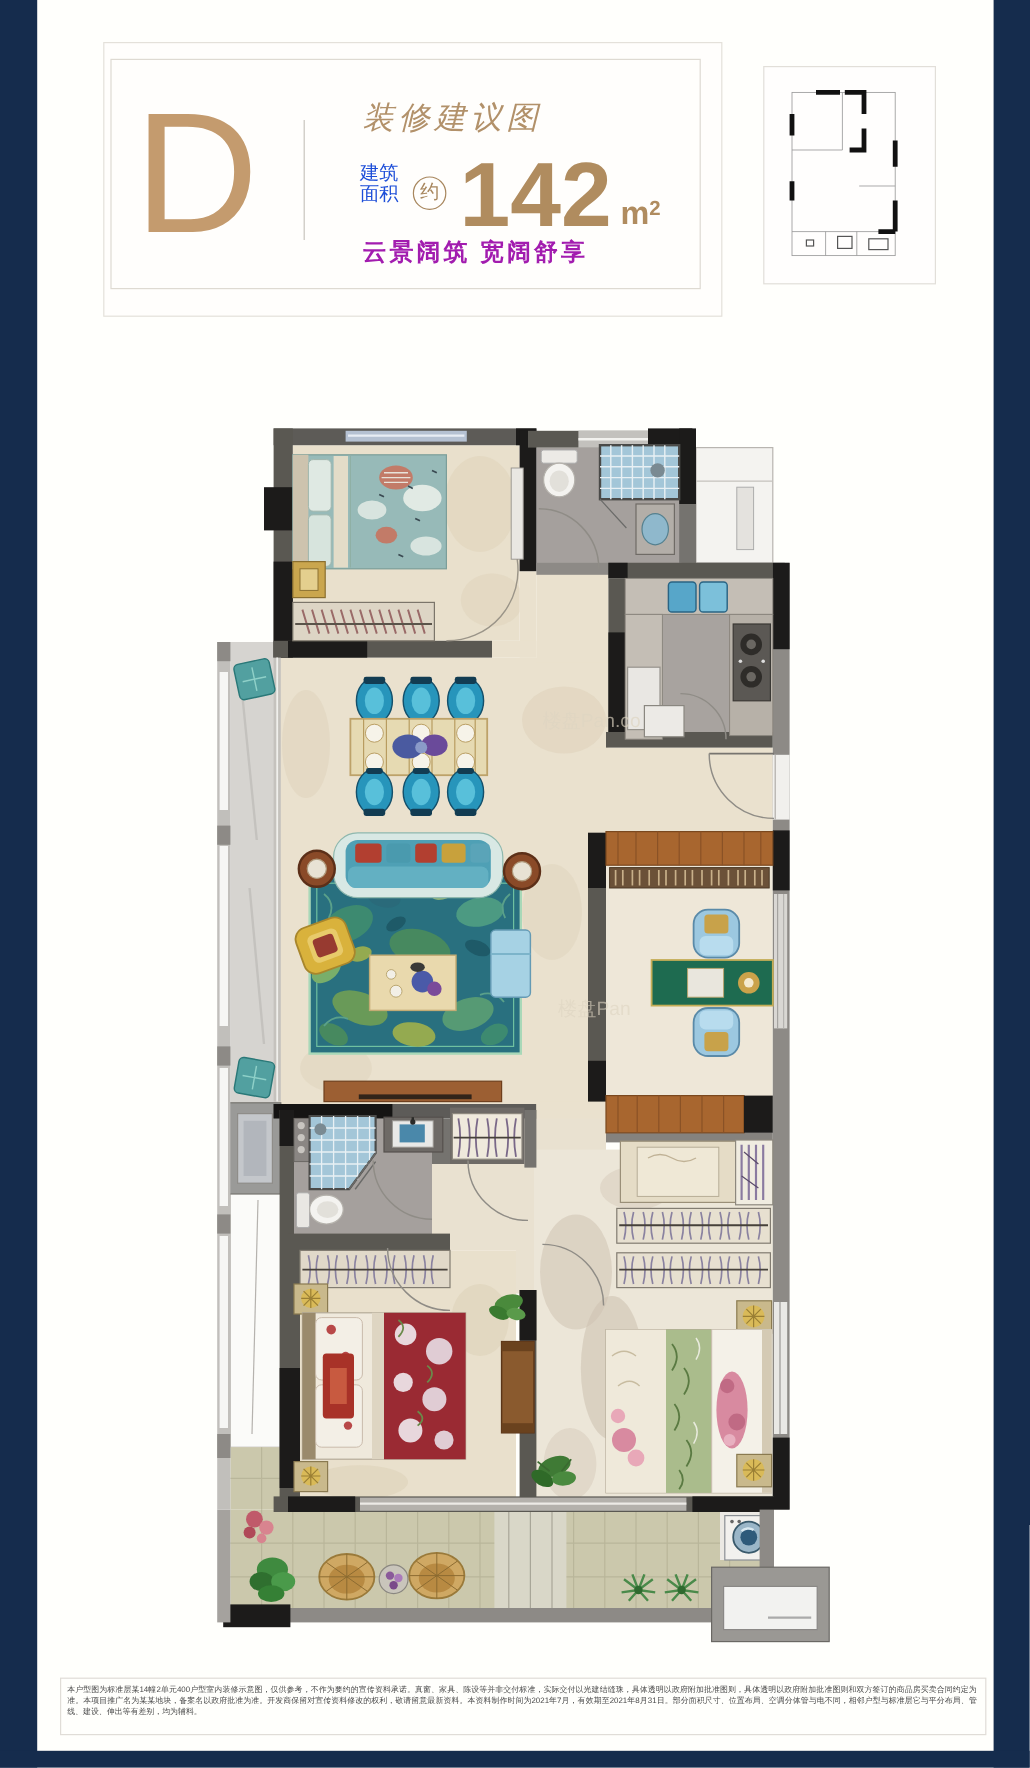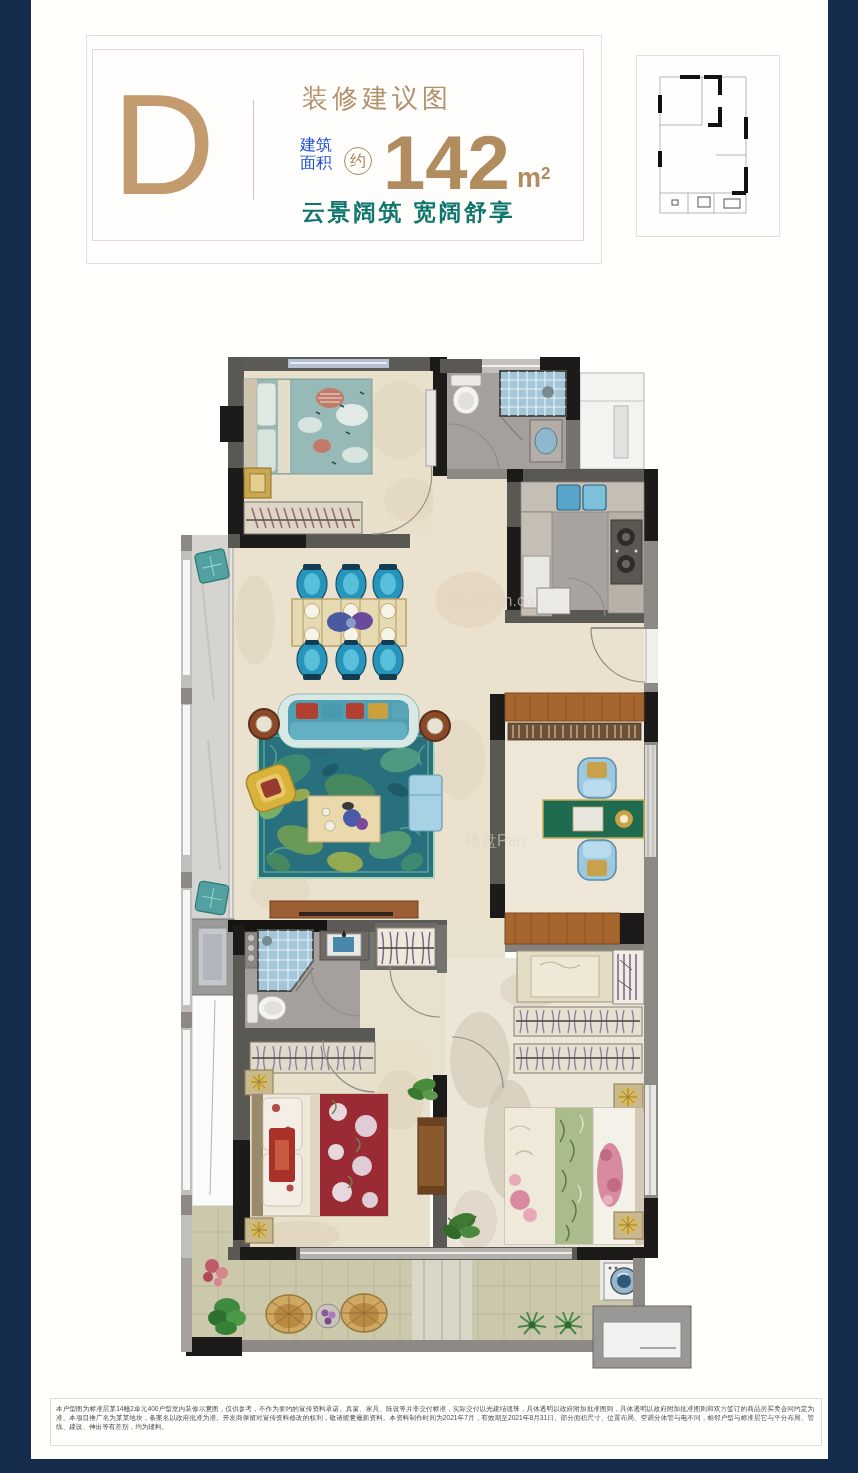--- a/index.html
+++ b/index.html
@@ -17,31 +17,31 @@
 <div class="abs" style="left:0;top:1459px;width:858px;height:14px;background:#152c4d;"></div>
 
 <div class="abs" style="left:86px;top:35px;width:514px;height:227px;border:1px solid #e4e1da;background:#fffefc;"></div>
 
 <div class="abs" style="left:92px;top:49px;width:490px;height:190px;border:1px solid #dedad2;background:#fffefc;"></div>
 
 <div class="abs" style="left:112px;top:73px;width:110px;height:150px;color:#c49b6e;font-size:143px;line-height:143px;font-weight:400;">D</div>
 
 <div class="abs" style="left:253px;top:100px;width:1px;height:100px;background:#c9c5be;"></div>
 
-<div class="abs" style="left:302px;top:81px;color:#b2916a;font-size:26px;letter-spacing:4px;">装修建议图</div>
+<div class="abs" style="left:302px;top:81px;color:#b2916a;font-size:26px;letter-spacing:4px;font-style:italic;">装修建议图</div>
 
 <div class="abs" style="left:300px;top:136px;color:#1d4ed8;font-size:16px;line-height:18px;">建筑<br>面积</div>
 
 <div class="abs" style="left:344px;top:147px;width:26px;height:26px;border:1px solid #a8875e;border-radius:50%;color:#a8875e;font-size:16px;text-align:center;line-height:26px;">约</div>
 
 <div class="abs" style="left:383px;top:125px;color:#b08c5f;font-size:76px;line-height:76px;font-weight:700;letter-spacing:0px;">142</div>
 
 <div class="abs" style="left:517px;top:163px;color:#b08c5f;font-size:27px;font-weight:700;text-align:right;">m<span style="font-size:17px;vertical-align:8px;">2</span></div>
 
-<div class="abs" style="left:302px;top:197px;color:#0f766e;font-size:23px;font-weight:700;letter-spacing:2.5px;">云景阔筑 宽阔舒享</div>
+<div class="abs" style="left:302px;top:197px;color:#a21caf;font-size:20px;font-weight:700;letter-spacing:2.5px;">云景阔筑 宽阔舒享</div>
 
 <div class="abs" style="left:636px;top:55px;width:142px;height:180px;border:1px solid #e2dfd9;background:#fffefd;"></div>
 
 <svg class="abs" style="left:636px;top:55px;" width="142" height="180" viewBox="0 0 142 180">
   <g fill="none" stroke="#9a9a9a" stroke-width="0.7">
     <rect x="24" y="22" width="86" height="136"></rect>
     <line x1="24" y1="70" x2="66" y2="70"></line>
     <line x1="66" y1="22" x2="66" y2="70"></line>
     <line x1="24" y1="138" x2="110" y2="138"></line>
     <line x1="80" y1="100" x2="110" y2="100"></line>

